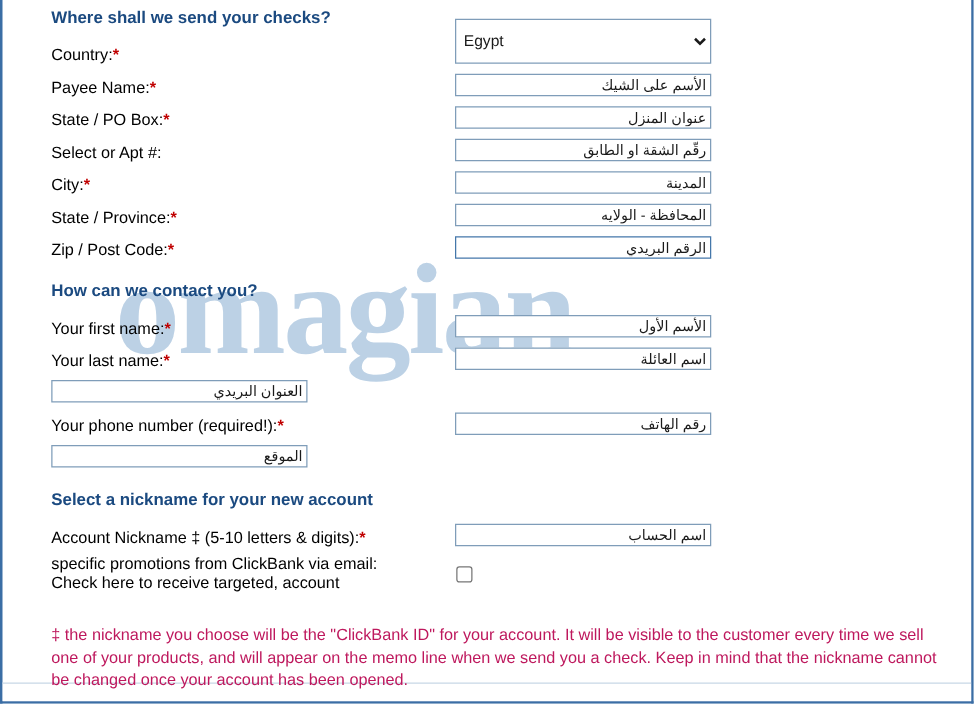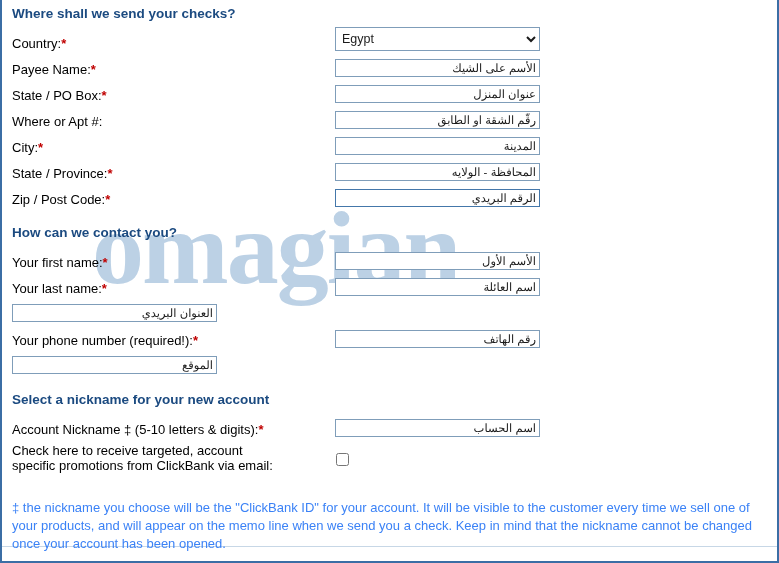--- a/index.html
+++ b/index.html
@@ -39,20 +39,21 @@
     letter-spacing: -2px;
     pointer-events: none;
     z-index: 5;
     opacity: 0.95;
     line-height: 1;
   }
   .content {
     position: relative;
     z-index: 10;
     padding: 6px 0 0 0;
+    margin-left: 29px;
   }
   .section-title {
     font-weight: bold;
     color: #1b4a80;
     font-size: 13.5px;
     padding-left: 10px;
     margin-bottom: 4px;
   }
   .section-title.gap {
     margin-top: 18px;
@@ -84,21 +85,21 @@
     color: #1a1a1a;
     padding: 0 3px;
     text-align: right;
     direction: rtl;
     outline: none;
   }
   .field.focused {
     border: 1px solid #4477aa;
   }
   select.field {
-    height: 24px;
+    height: 36px;
     text-align: left;
     direction: ltr;
     font-size: 12.5px;
     padding: 0 2px;
     background: #ffffff;
   }
   .checkbox-row {
     display: flex;
     align-items: flex-start;
     padding-left: 10px;
@@ -114,21 +115,21 @@
   input[type=checkbox] {
     width: 13px;
     height: 13px;
     margin: 10px 0 0 1px;
   }
   .footnote {
     margin-top: 22px;
     padding: 0 14px 0 10px;
     font-size: 13px;
     line-height: 18px;
-    color: #3b82f6;
+    color: #be185d;
   }
   .bottom-band {
     position: absolute;
     left: 0;
     right: 0;
     bottom: 0;
     height: 14px;
     background: #ffffff;
     border-top: 1px solid #c7d7e6;
   }
@@ -155,21 +156,21 @@
       <div class="label"><span>Payee Name:</span><span class="req">*</span></div>
       <input class="field" type="text" value="الأسم على الشيك" style="">
     </div>
 
     <div class="row">
       <div class="label"><span>State / PO Box:</span><span class="req">*</span></div>
       <input class="field" type="text" value="عنوان المنزل" style="">
     </div>
 
     <div class="row">
-      <div class="label">Where or Apt #:</div>
+      <div class="label">Select or Apt #:</div>
       <input class="field" type="text" value="رقّم الشقة او الطابق" style="">
     </div>
 
     <div class="row">
       <div class="label"><span>City:</span><span class="req">*</span></div>
       <input class="field" type="text" value="المدينة" style="">
     </div>
 
     <div class="row">
       <div class="label"><span>State / Province:</span><span class="req">*</span></div>
@@ -208,22 +209,22 @@
 
     <div class="section-title gap">Select a nickname for your new account</div>
 
     <div class="row">
       <div class="label"><span>Account Nickname ‡ (5-10 letters &amp; digits):</span><span class="req">*</span></div>
       <input class="field" type="text" value="اسم الحساب" style="">
     </div>
 
     <div class="checkbox-row">
       <div class="checkbox-label">
+        <div>specific promotions from ClickBank via email:</div>
         <div>Check here to receive targeted, account</div>
-        <div>specific promotions from ClickBank via email:</div>
       </div>
       <input type="checkbox" style="">
     </div>
 
     <div class="footnote">‡ the nickname you choose will be the "ClickBank ID" for your account. It will be visible to the customer every time we sell one of your products, and will appear on the memo line when we send you a check. Keep in mind that the nickname cannot be changed once your account has been opened.</div>
 
   </div>
 
   <div class="bottom-band"></div>
 </div>

